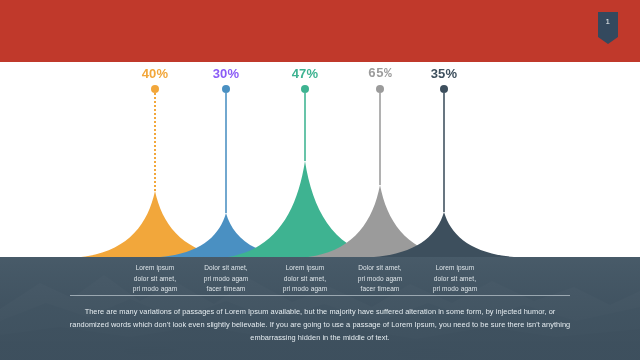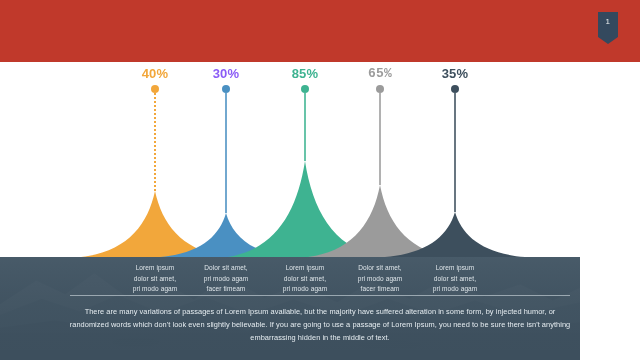--- a/index.html
+++ b/index.html
@@ -64,21 +64,21 @@
   }
   .pct-stem {
     width: 0;
     flex: 0 0 auto;
   }
   .mountain-svg { display: block; }
 
   
   #lower-panel {
     position: absolute; left: 0; top: 257px;
-    width: 580px; height: 103px;
+    width: 640px; height: 103px;
     background: #3d4f5d;
     overflow: hidden;
   }
   #landscape { position: absolute; inset: 0; opacity: .30; }
   #panel-tint {
     position: absolute; inset: 0;
     background: linear-gradient(180deg, rgba(61,79,93,.55) 0%, rgba(61,79,93,.78) 55%, rgba(61,79,93,.92) 100%);
   }
 
   .caption-col {
@@ -134,36 +134,36 @@
       </div>
       <div class="mountain-col" style="left: 226px;">
         <div class="pct-label" style="color: #8b5cf6;">30%</div>
         <div class="pct-dot" style="background: rgb(74, 144, 194);"></div>
         <div class="pct-stem" style="height: 120px; border-left: 2px solid rgb(74, 144, 194); opacity: 0.78;"></div>
         <svg class="mountain-svg" width="132" height="44" viewBox="0 0 132 44">
           <path d="M0 44 C 40.92 40.480000000000004, 59.4 22.880000000000003, 66 0 C 72.60000000000001 22.880000000000003, 91.08 40.480000000000004, 132 44 Z" fill="#4a90c2"></path>
         </svg>
       </div>
       <div class="mountain-col" style="left: 305px;">
-        <div class="pct-label" style="color: rgb(62, 179, 145);">85%</div>
+        <div class="pct-label" style="color: rgb(62, 179, 145);">47%</div>
         <div class="pct-dot" style="background: rgb(62, 179, 145);"></div>
         <div class="pct-stem" style="height: 68px; border-left: 2px solid rgb(62, 179, 145); opacity: 0.78;"></div>
         <svg class="mountain-svg" width="154" height="96" viewBox="0 0 154 96">
           <path d="M0 96 C 47.74 88.32000000000001, 69.3 49.92, 77 0 C 84.7 49.92, 106.25999999999999 88.32000000000001, 154 96 Z" fill="#3eb391"></path>
         </svg>
       </div>
       <div class="mountain-col" style="left: 380px;">
         <div class="pct-label" style="color: rgb(155, 155, 155); font-family: Liberation Mono, monospace;">65%</div>
         <div class="pct-dot" style="background: rgb(155, 155, 155);"></div>
         <div class="pct-stem" style="height: 92px; border-left: 2px solid rgb(155, 155, 155); opacity: 0.78;"></div>
         <svg class="mountain-svg" width="144" height="72" viewBox="0 0 144 72">
           <path d="M0 72 C 44.64 66.24000000000001, 64.8 37.44, 72 0 C 79.2 37.44, 99.35999999999999 66.24000000000001, 144 72 Z" fill="#9b9b9b"></path>
         </svg>
       </div>
-      <div class="mountain-col" style="left: 455px;">
+      <div class="mountain-col" style="left: 444px;">
         <div class="pct-label" style="color: rgb(61, 79, 93);">35%</div>
         <div class="pct-dot" style="background: rgb(61, 79, 93);"></div>
         <div class="pct-stem" style="height: 119px; border-left: 2px solid rgb(61, 79, 93); opacity: 0.78;"></div>
         <svg class="mountain-svg" width="140" height="45" viewBox="0 0 140 45">
           <path d="M0 45 C 43.4 41.4, 63 23.400000000000002, 70 0 C 77 23.400000000000002, 96.6 41.4, 140 45 Z" fill="#3d4f5d"></path>
         </svg>
       </div>
     </div>
 
   <div id="lower-panel">

